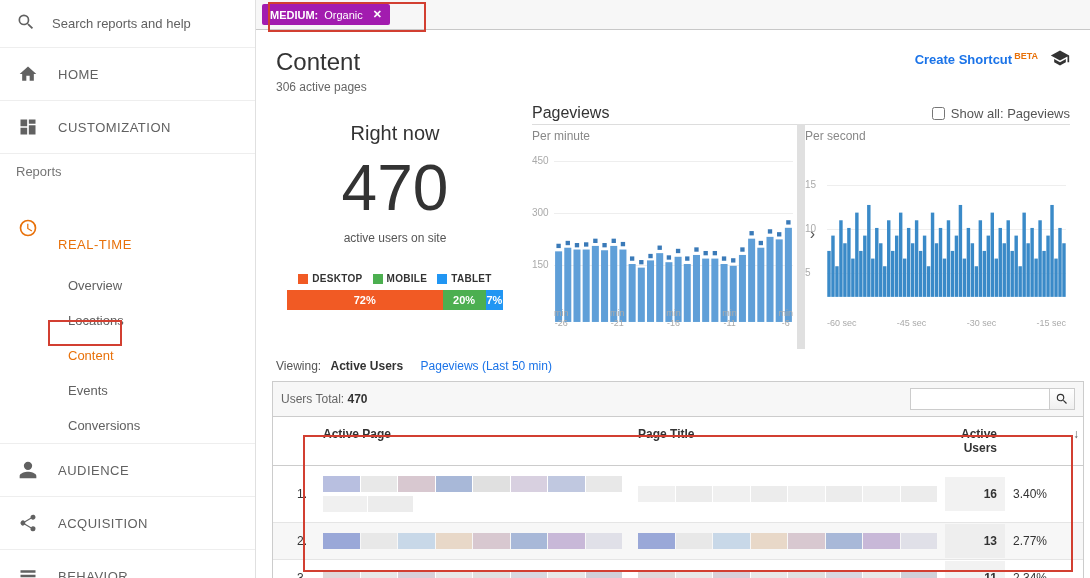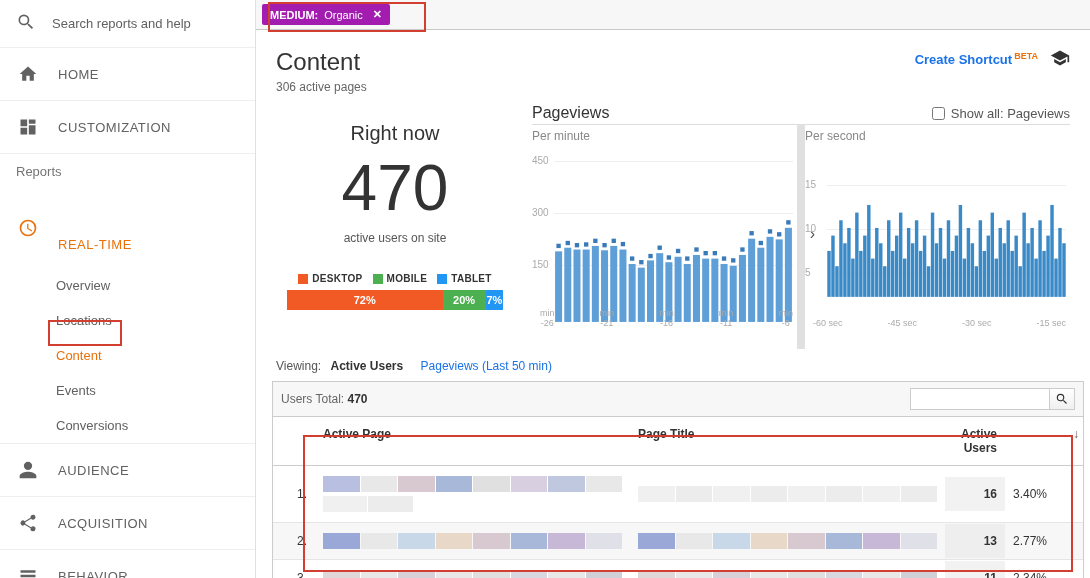--- a/index.html
+++ b/index.html
@@ -9,21 +9,21 @@
     
     
     .sidebar { width: 256px; border-right: 1px solid #e0e0e0; display: flex; flex-direction: column; background: #fff; }
     .search-row { display: flex; align-items: center; padding: 12px 16px; gap: 16px; color: #616161; }
     .search-icon-svg { width: 20px; height: 20px; fill: #616161; }
     .nav-item { display: flex; align-items: center; gap: 20px; padding: 16px 18px; color: #616161; font-size: 13px; letter-spacing: 0.5px; border-top: 1px solid #eee; cursor: pointer; }
     .nav-item.no-border { border-top: none; }
     .nav-icon { width: 20px; height: 20px; display: flex; align-items: center; justify-content: center; }
     .nav-icon svg { width: 20px; height: 20px; fill: #616161; }
     .reports-header { padding: 10px 16px 8px; color: #757575; font-size: 13px; border-top: 1px solid #eee; }
-    .subnav { padding-left: 56px; }
+    .subnav { padding-left: 56px; margin-left: 12px; }
     .subnav-item { padding: 10px 0; color: #616161; font-size: 13px; cursor: pointer; }
     .subnav-item.active { color: #e8710a; }
     .rt-icon svg { fill: #e8710a; }
     .rt-text { color: #e8710a; margin-top: 34px; }
     .highlight-box { position: absolute; border: 2px solid #d23f31; pointer-events: none; }
     
     
     .main { flex: 1; display: flex; flex-direction: column; min-width: 0; }
     .filter-bar { background: #f7f7f7; border-bottom: 1px solid #c8c8c8; padding: 4px 6px; position: relative; }
     .filter-chip { display: inline-flex; align-items: center; background: #a21caf; color: #fff; font-size: 11px; padding: 4px 8px; border-radius: 2px; gap: 6px; }
@@ -62,21 +62,21 @@
     .charts-row { display: flex; gap: 0; height: 225px; position: relative; }
     .chart-col { flex: 1; border-top: 1px solid #ddd; padding-top: 4px; }
     .chart-col-title { font-size: 12px; color: #888; }
     .divider { width: 8px; background: #e0e0e0; position: relative; }
     .divider::after { content: "›"; position: absolute; right: -10px; top: 45%; font-size: 16px; color: #555; }
     
     .mini-chart { position: relative; height: 180px; margin-top: 6px; }
     .y-tick { position: absolute; left: 0; font-size: 10px; color: #aaa; }
     .grid-line { position: absolute; left: 22px; right: 4px; height: 1px; background: #eee; }
     .per-min-svg, .per-sec-svg { position: absolute; left: 22px; right: 4px; bottom: 22px; top: 10px; }
-    .x-labels { position: absolute; bottom: 0; left: 8px; right: 4px; display: flex; justify-content: space-between; font-size: 9px; color: #aaa; }
+    .x-labels { position: absolute; bottom: 0; left: 22px; right: 4px; display: flex; justify-content: space-between; font-size: 9px; color: #aaa; }
     .x-labels span { text-align: center; line-height: 1.1; }
     
     
     .viewing-bar { padding: 10px 20px 8px; font-size: 12px; }
     .viewing-bar .lbl { color: #555; }
     .viewing-bar .active { font-weight: 700; color: #333; margin-left: 6px; }
     .viewing-bar .inactive { color: #1a73e8; margin-left: 14px; cursor: pointer; }
     
     
     .metric-bar { display: flex; align-items: center; justify-content: space-between; margin: 0 6px 0 16px; border-top: 1px solid #ccc; border-left: 1px solid #ccc; border-right: 1px solid #ccc; background: #f7f7f7; padding: 6px 8px; }

